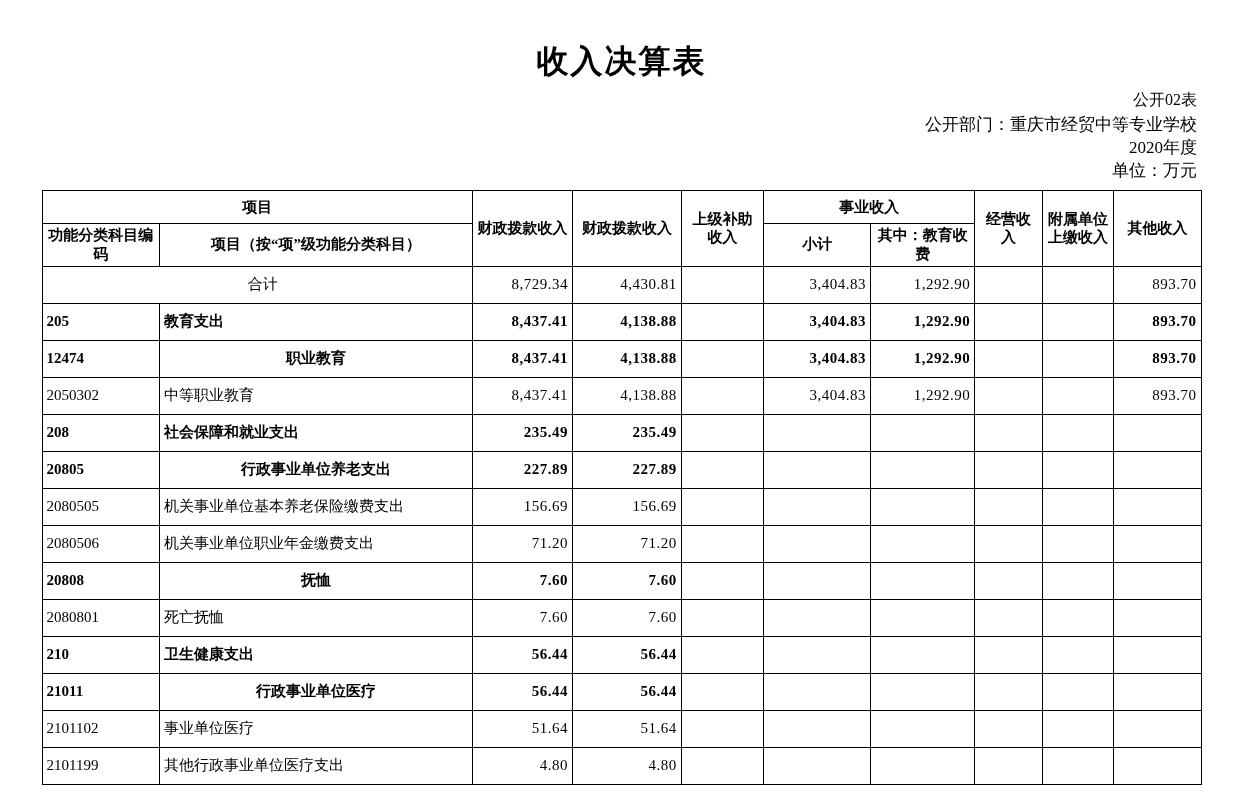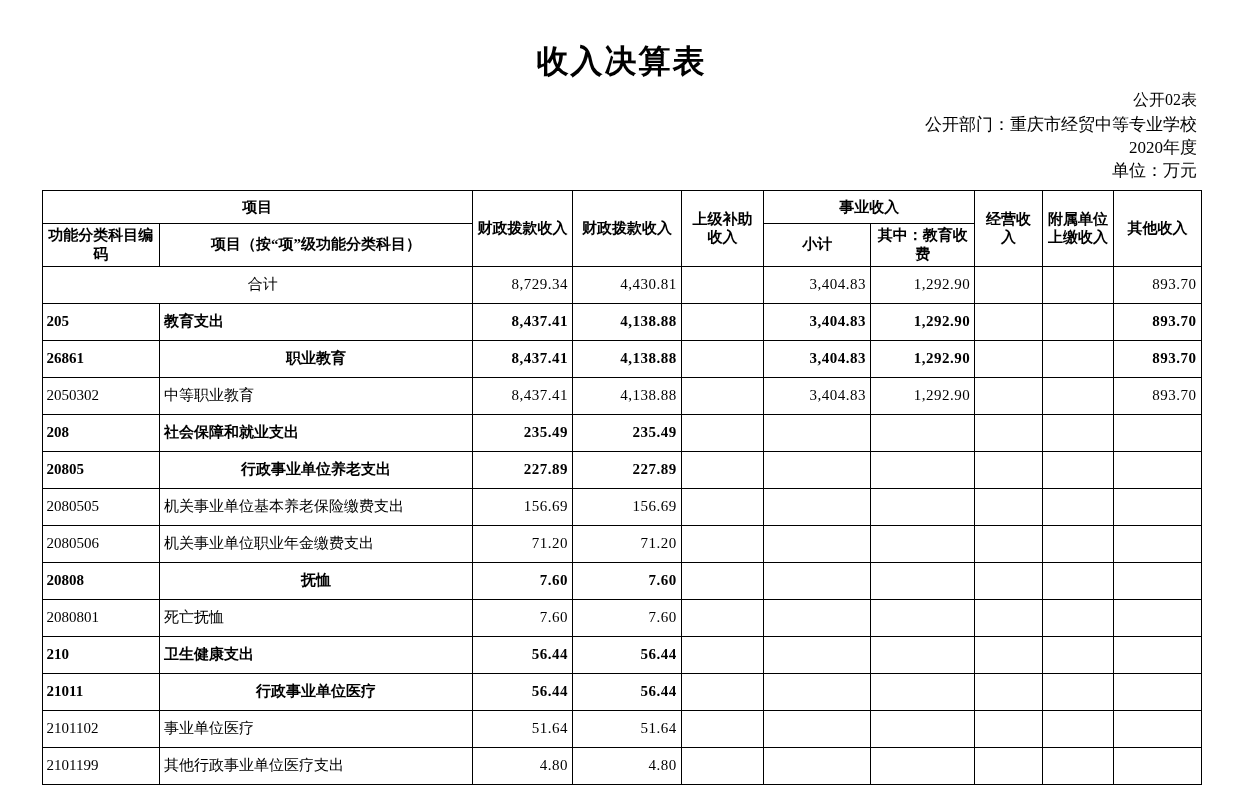--- a/index.html
+++ b/index.html
@@ -184,21 +184,21 @@
         <td class="num">4,138.88</td>
         <td class="num"></td>
         <td class="num">3,404.83</td>
         <td class="num">1,292.90</td>
         <td class="num"></td>
         <td class="num"></td>
         <td class="num">893.70</td>
       </tr>
 
       <tr class="data-row bold">
-        <td class="code">26861</td>
+        <td class="code">12474</td>
         <td class="name-l2">职业教育</td>
         <td class="num">8,437.41</td>
         <td class="num">4,138.88</td>
         <td class="num"></td>
         <td class="num">3,404.83</td>
         <td class="num">1,292.90</td>
         <td class="num"></td>
         <td class="num"></td>
         <td class="num">893.70</td>
       </tr>

